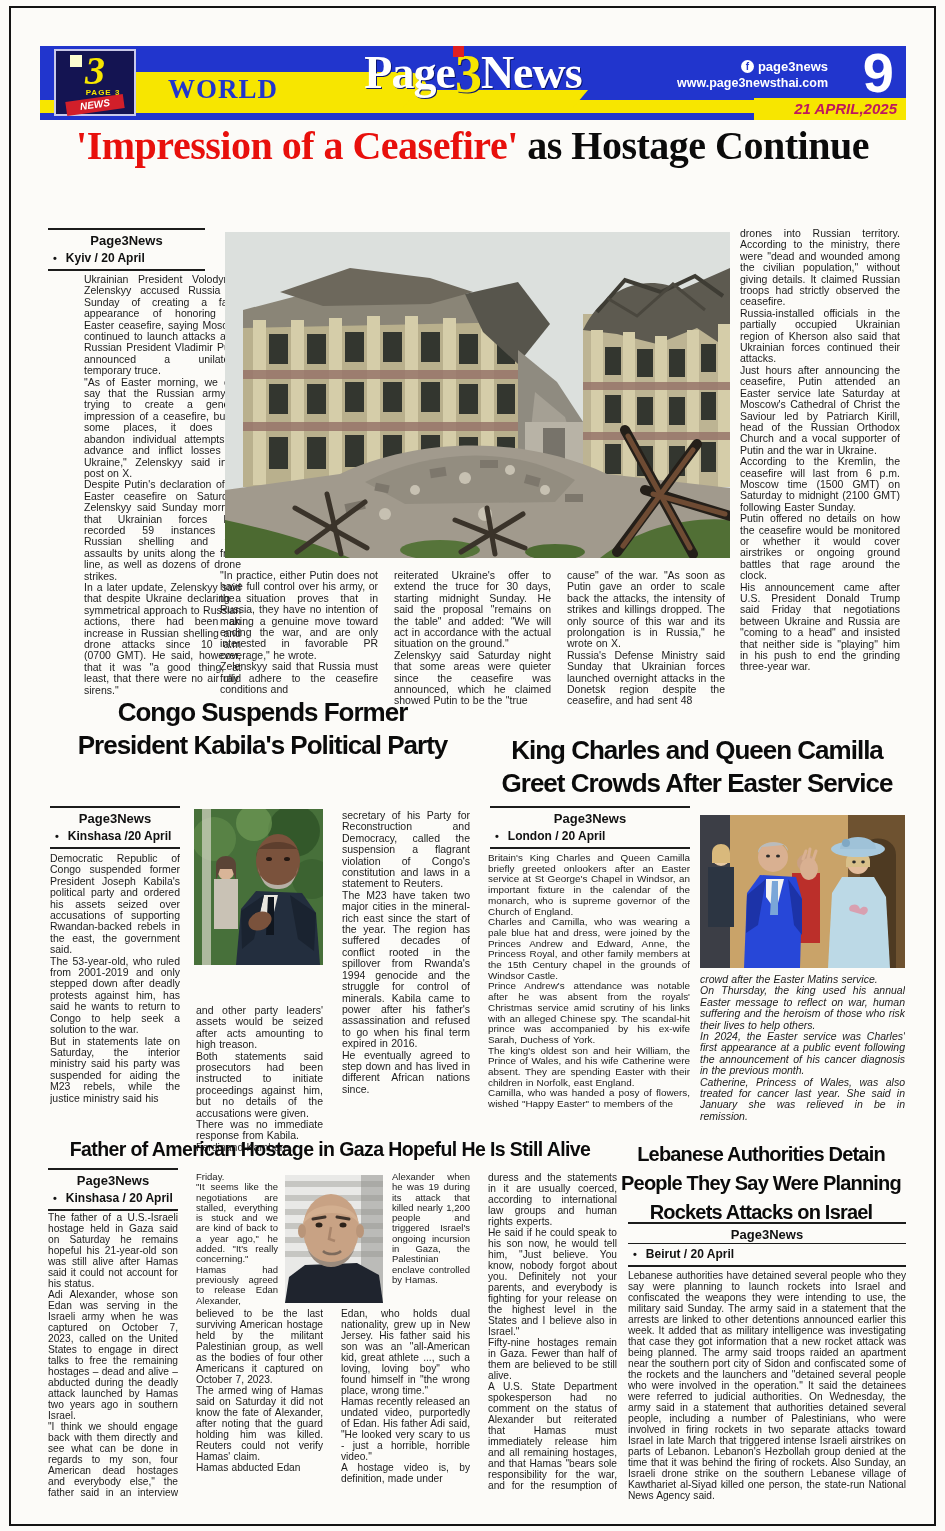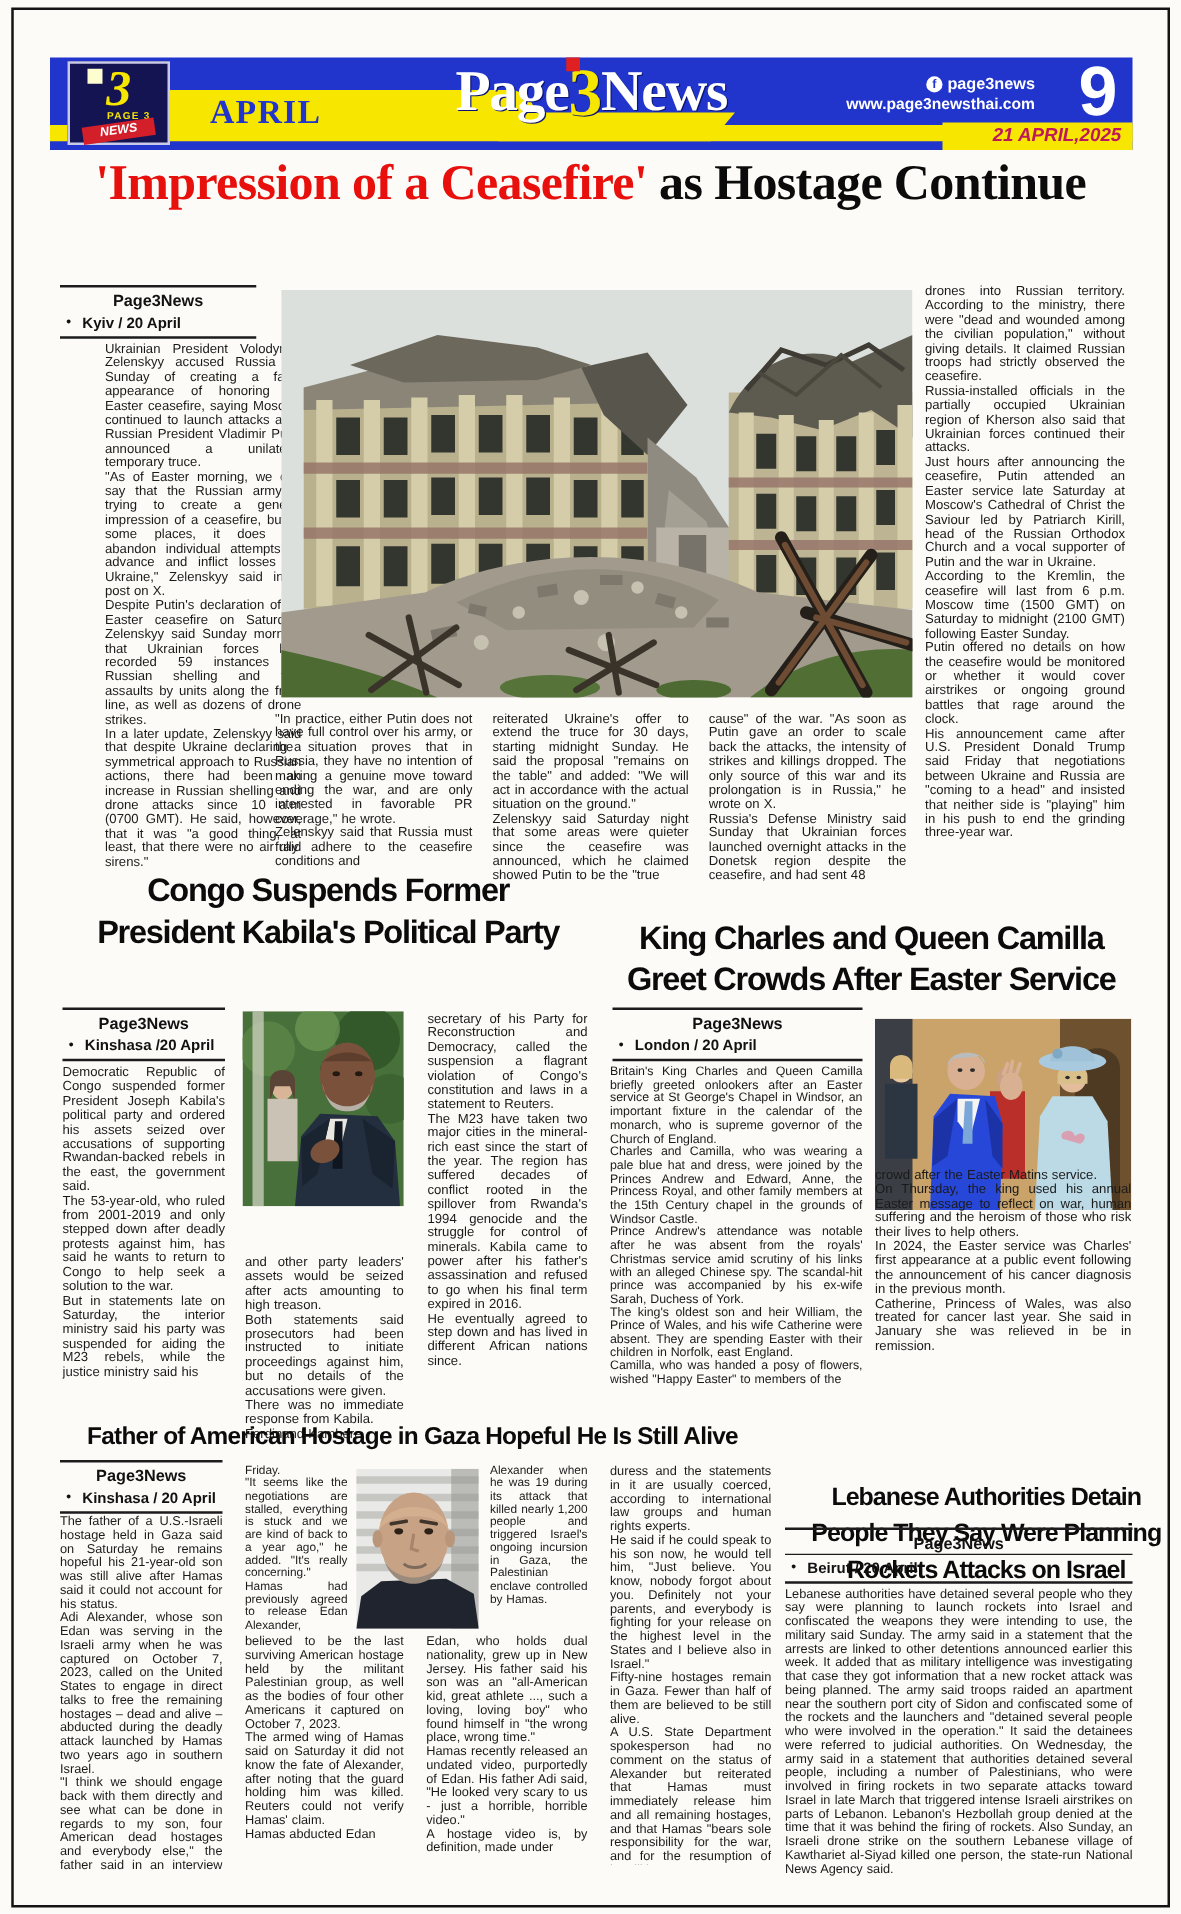--- a/index.html
+++ b/index.html
@@ -60,21 +60,21 @@
 </head>
 <body>
 
 <div class="page">
   <div class="frame"></div>
 
   <div class="hdr">
     <div class="hdr-stripe"></div>
     <div class="world-band"></div>
     <div class="band-tail"></div>
-    <div class="world-label">APRIL</div>
+    <div class="world-label">WORLD</div>
 
     <div class="logo-box">
       <div class="logo-3">3</div>
       <div class="logo-page">PAGE 3</div>
       <div class="logo-news">NEWS</div>
     </div>
 
     <div class="masthead"><span>Page</span><span class="mh-3">3</span><span>News</span></div>
 
     <div class="social">
@@ -343,21 +343,21 @@
       <path d="M146,46 C146,34 170,34 170,46 L170,52 L146,52 Z" fill="#d9c08a"></path>
       <ellipse cx="158" cy="34" rx="27" ry="8" fill="#a9cade"></ellipse>
       <path d="M140,34 C140,18 176,18 176,34 Z" fill="#9fc2d8"></path>
       <circle cx="146" cy="28" r="4" fill="#7fa8c4"></circle>
       <ellipse cx="154" cy="47" rx="1.8" ry="1.4" fill="#2a2a2a"></ellipse>
       <ellipse cx="163" cy="47" rx="1.8" ry="1.4" fill="#2a2a2a"></ellipse>
       <path d="M150,96 C146,90 158,86 160,94 C166,88 172,96 164,100 Z" fill="#d8a0b0"></path>
     </g>
   </svg>
 
-  <div class="col f105" style="left:700px;top:935px;width:205px;height:158px;">crowd after the Easter Matins service.
+  <div class="col f105" style="left:700px;top:974px;width:205px;height:158px;font-style:italic;">crowd after the Easter Matins service.
 On Thursday, the king used his annual Easter message to reflect on war, human suffering and the heroism of those who risk their lives to help others.
 In 2024, the Easter service was Charles' first appearance at a public event following the announcement of his cancer diagnosis in the previous month.
 Catherine, Princess of Wales, was also treated for cancer last year. She said in January she was relieved in be in remission.</div>
 
   <div class="sec-headline" style="left:40px;top:1136px;width:580px;font-size:19.5px;line-height:26px;white-space:nowrap;letter-spacing:-0.6px;">Father of American Hostage in Gaza Hopeful He Is Still Alive</div>
   <div class="byline" style="left:48px;top:1168px;width:130px;">
     <div class="src">Page3News</div>
     <div class="loc">
         <span class="blt">•</span>
         <span>Kinshasa / 20 April</span>
@@ -402,21 +402,21 @@
 Hamas abducted Edan</div>
   <div class="col f95" style="left:392px;top:1172px;width:78px;height:133px;">Alexander when he was 19 during its attack that killed nearly 1,200 people and triggered Israel's ongoing incursion in Gaza, the Palestinian enclave controlled by Hamas.</div>
   <div class="col f10" style="left:341px;top:1308px;width:129px;height:184px;">Edan, who holds dual nationality, grew up in New Jersey. His father said his son was an "all-American kid, great athlete ..., such a loving, loving boy" who found himself in "the wrong place, wrong time."
 Hamas recently released an undated video, purportedly of Edan. His father Adi said, "He looked very scary to us - just a horrible, horrible video."
 A hostage video is, by definition, made under</div>
   <div class="col f10" style="left:488px;top:1172px;width:129px;height:320px;">duress and the statements in it are usually coerced, according to international law groups and human rights experts.
 He said if he could speak to his son now, he would tell him, "Just believe. You know, nobody forgot about you. Definitely not your parents, and everybody is fighting for your release on the highest level in the States and I believe also in Israel."
 Fifty-nine hostages remain in Gaza. Fewer than half of them are believed to be still alive.
 A U.S. State Department spokesperson had no comment on the status of Alexander but reiterated that Hamas must immediately release him and all remaining hostages, and that Hamas "bears sole responsibility for the war, and for the resumption of hostilities."</div>
 
-  <div class="sec-headline" style="left:644px;top:1140px;width:290px;font-size:20px;line-height:29px;letter-spacing:-0.8px;margin-top:44px;">
+  <div class="sec-headline" style="left:616px;top:1140px;width:290px;font-size:20px;line-height:29px;letter-spacing:-0.8px;">
     <div>Lebanese Authorities Detain</div>
     <div>People They Say Were Planning</div>
     <div>Rockets Attacks on Israel</div>
   </div>
   <div class="byline mid" style="left:628px;top:1222px;width:278px;">
     <div class="src">Page3News</div>
     <div class="loc">
         <span class="blt">•</span>
         <span>Beirut / 20 April</span>
       </div>

